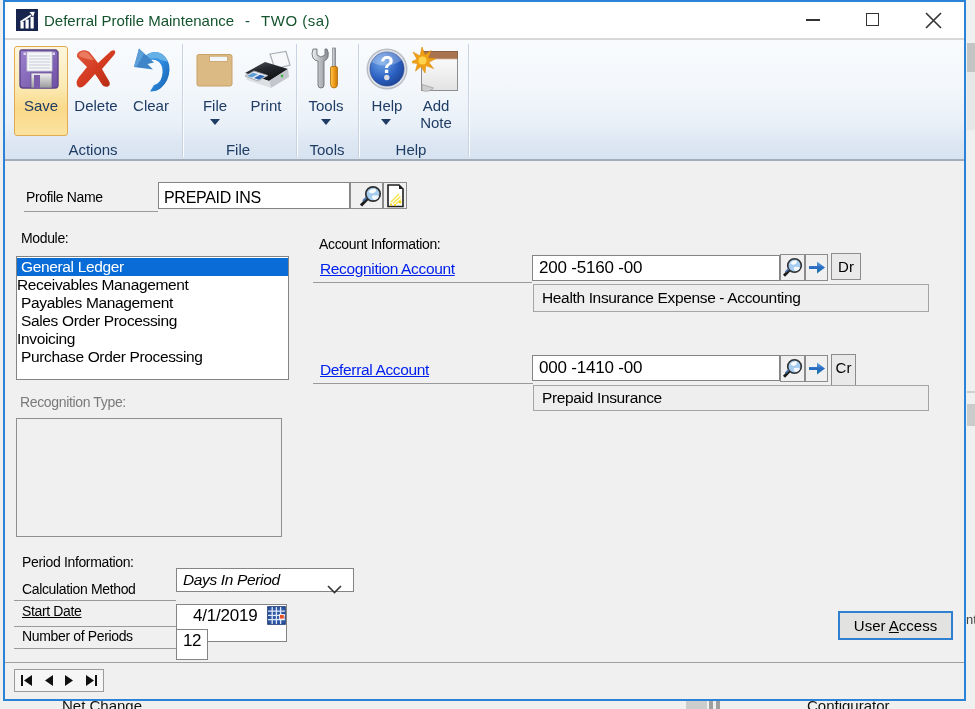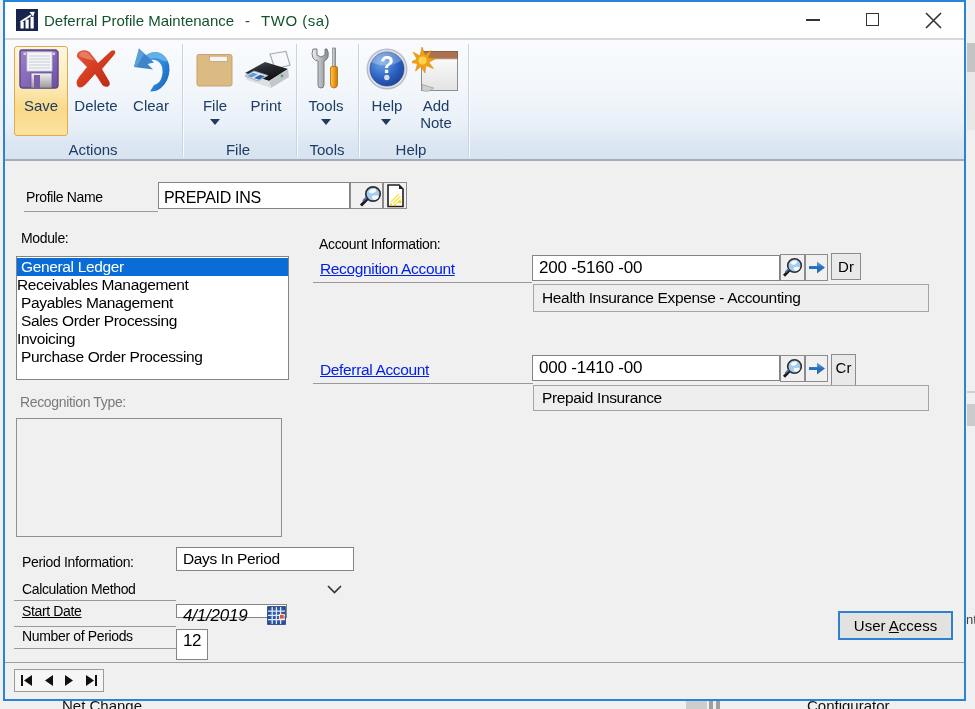--- a/index.html
+++ b/index.html
@@ -280,27 +280,27 @@
 </svg>
 <div class="btn" style="left:831px;top:354px;width:25px;height:34px;background:#e9e9e9;line-height:25px;text-align:center;">Cr</div>
 <div class="dfld" style="left:533px;top:385px;width:396px;height:26px;line-height:24px;padding-left:8px;">Prepaid Insurance</div>
 
 <div class="lbl" style="left:20px;top:394px;color:#7a7a7a;">Recognition Type:</div>
 <div class="abs" style="left:16px;top:418px;width:266px;height:119px;border:1px solid #8f8f8f;box-sizing:border-box;"></div>
 
 <div class="lbl" style="left:22px;top:554px;">Period Information:</div>
 <div class="lbl" style="left:22px;top:581px;">Calculation Method</div>
 <div class="ul" style="left:14px;top:600px;width:162px;"></div>
-<div class="fld" style="left:176px;top:547px;width:178px;height:24px;line-height:22px;padding-left:6px;">Days In Period</div>
+<div class="fld" style="left:176px;top:568px;width:178px;height:24px;line-height:22px;padding-left:6px;font-style:italic;">Days In Period</div>
 <svg class="abs" style="left:326px;top:584px;" width="18" height="12">
  <path d="M2,2 L8.5,8.5 L15,2" stroke="#333" stroke-width="1.6" fill="none"></path>
 </svg>
 <div class="lbl" style="left:22px;top:603px;text-decoration:underline;">Start Date</div>
 <div class="ul" style="left:14px;top:626px;width:162px;"></div>
-<div class="fld" style="left:176px;top:604px;width:111px;height:14px;line-height:21px;padding-left:6px;font-size:17px;letter-spacing:-0.2px;font-style:italic;">4/1/2019</div>
+<div class="fld" style="left:176px;top:604px;width:111px;height:38px;line-height:21px;padding-left:16px;font-size:17px;letter-spacing:-0.2px;">4/1/2019</div>
 <svg class="abs" style="left:267px;top:606px;" width="19" height="19">
  <rect x="0.8" y="0.8" width="17.4" height="17.4" fill="#2e57a4" stroke="#1c3a78" stroke-width="1.2"></rect>
  <g stroke="#dfe8f6" stroke-width="1.3">
         <path d="M1,5.2 H18 M1,9.4 H18 M1,13.6 H18 M5.2,1 V18 M9.4,1 V18 M13.6,1 V18"></path>
       </g>
  <rect x="12.6" y="8.4" width="4.6" height="4.6" fill="#e8502a" stroke="#fff" stroke-width="0.8"></rect>
 </svg>
 <div class="lbl" style="left:22px;top:628px;">Number of Periods</div>
 <div class="ul" style="left:14px;top:648px;width:162px;"></div>
 <div class="fld" style="left:176px;top:629px;width:32px;height:31px;line-height:21px;text-align:center;font-size:17px;">12</div>

